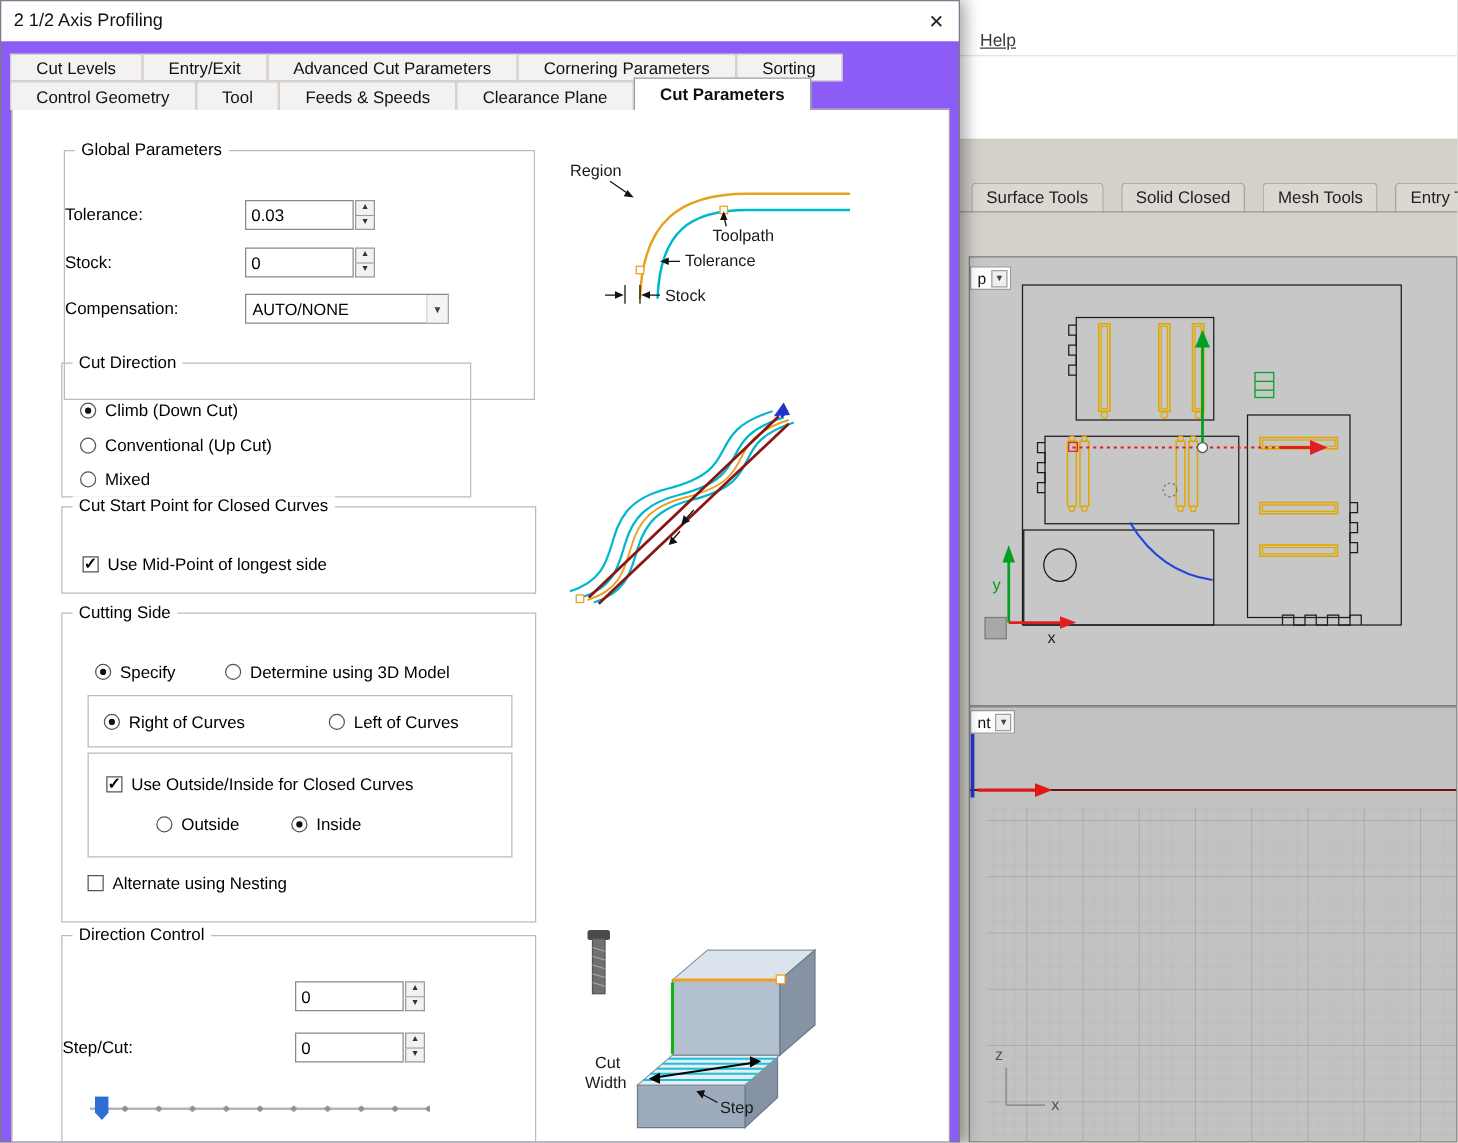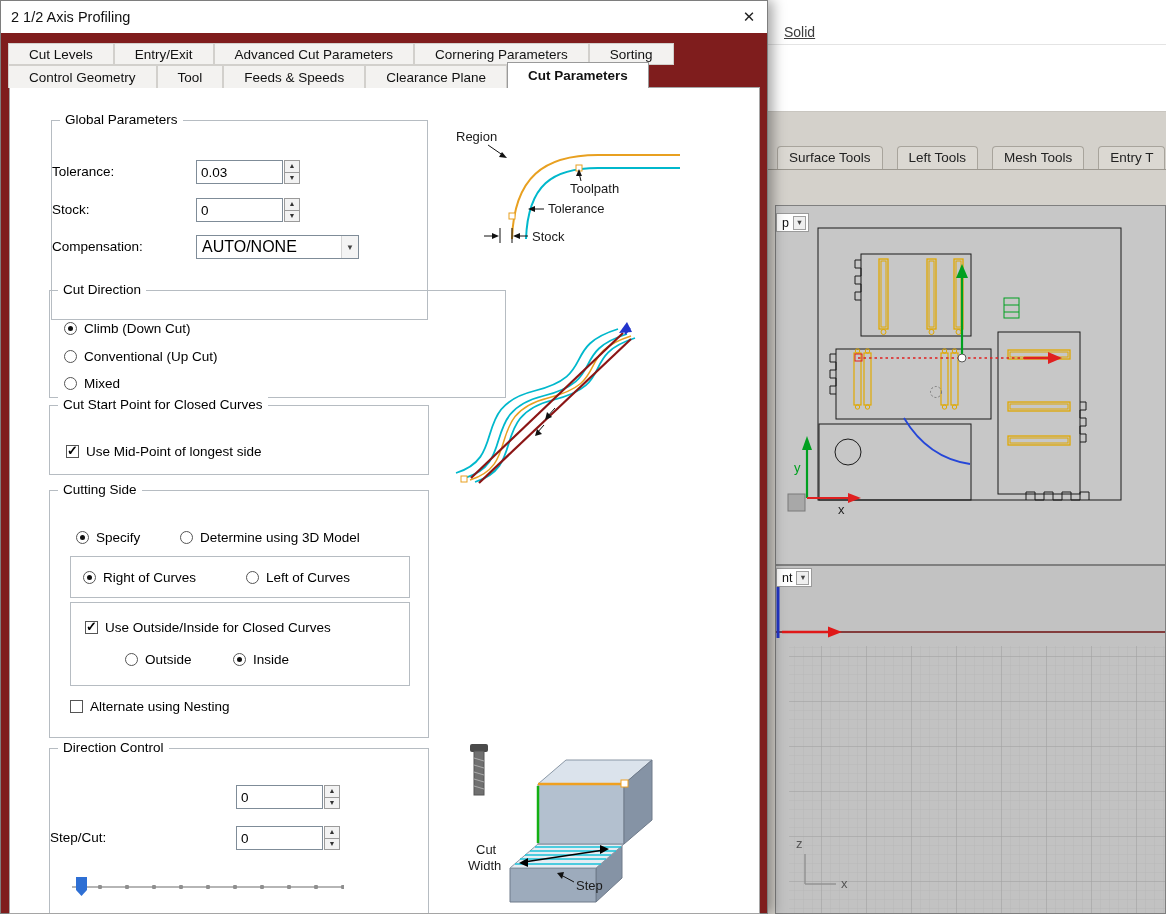--- a/index.html
+++ b/index.html
@@ -14,42 +14,42 @@
   .tool-tabs{position:absolute;left:777px;top:146px;height:24px;display:flex;gap:14px;white-space:nowrap;text-align:right;}
   .rtab{padding:3px 11px 0;font-size:13.5px;color:#222;background:#dbd8d2;border:1px solid #a8a49c;border-bottom:none;border-radius:4px 4px 0 0;}
   .tool-tabs-base{position:absolute;left:768px;top:169px;width:398px;height:1px;background:#9c9890;}
   .viewport{position:absolute;left:775px;width:391px;border:1px solid #7f7f7f;overflow:hidden;}
   .viewport-top{top:205px;height:360px;background:#c7c7c7;}
   .viewport-front{top:565px;height:349px;background:#c2c2c2;}
   .vp-label{position:absolute;left:0;display:flex;align-items:center;height:19px;background:#fff;border:1px solid #9a9a9a;padding:0 2px 0 5px;font-size:12.5px;color:#111;}
   .vp-arrow{width:13px;height:14px;margin-left:4px;border:1px solid #a0a0a0;background:#efefef;font-size:7.5px;color:#444;display:flex;align-items:center;justify-content:center;}
 
   
-  .dialog{position:absolute;left:0;top:0;width:768px;height:914px;background:#7f1d1d;border:1px solid #7e7e7e;box-shadow:5px 0 12px rgba(0,0,0,.35);}
+  .dialog{position:absolute;left:0;top:0;width:768px;height:914px;background:#8b5cf6;border:1px solid #7e7e7e;box-shadow:5px 0 12px rgba(0,0,0,.35);}
   .titlebar{height:32px;background:#fff;display:flex;align-items:center;padding:0 2px 0 10px;}
   .dlg-title{font-size:14.5px;color:#111;}
   .close-btn{margin-left:auto;width:32px;height:100%;display:flex;align-items:center;justify-content:center;font-size:15px;color:#222;}
   .tabs{position:absolute;display:flex;}
   .tabs1{left:7px;top:42px;z-index:2;}
   .tabs2{left:7px;top:64px;z-index:3;}
   .tab{height:23px;line-height:23px;padding:0 20px;font-size:13.5px;background:#f3f2f0;border:1px solid #d2d0cc;border-bottom:none;color:#111;white-space:nowrap;}
   .tabs1 .tab{height:22px;line-height:22px;border-bottom:1px solid #d2d0cc;}
   .tab.active{position:relative;margin-top:-3px;height:26px;line-height:26px;background:#fff;border:1px solid #9a9a9a;border-bottom:none;font-weight:bold;z-index:5;}
   .pane{position:absolute;left:8px;top:86px;width:751px;height:827px;background:#fff;border:1px solid #a5a5a5;overflow:hidden;z-index:1;}
 
   .group,.innerbox{position:absolute;border:1px solid #b6bcc2;}
   .gtitle{position:absolute;top:-9px;left:8px;background:#fff;padding:0 5px;font-size:13.5px;white-space:nowrap;}
   .frow{position:absolute;left:0;right:0;height:24px;}
   .flabel{position:absolute;top:0;line-height:24px;text-align:left;font-size:13.5px;white-space:nowrap;}
   .finput{position:absolute;top:0;height:24px;border:1px solid #7f8c98;font:13.5px "Liberation Sans",sans-serif;padding:0 4px;background:#fff;color:#000;}
   .spinner{position:absolute;top:0;width:16px;height:24px;display:flex;flex-direction:column;}
   .spin{flex:1;border:1px solid #9a9a9a;background:#f2f2f2;font-size:7px;line-height:9px;text-align:center;color:#333;user-select:none;}
   .spin+.spin{border-top:none;}
   .combo{position:absolute;top:0;height:24px;border:1px solid #7f8c98;background:#fff;display:flex;align-items:center;}
-  .combo-value{flex:1;padding-left:5px;font-size:16px;white-space:nowrap;}
+  .combo-value{flex:1;padding-left:5px;font-size:13px;white-space:nowrap;}
   .combo-arrow{width:17px;height:100%;border-left:1px solid #d4d4d4;background:#f4f4f4;font-size:8px;color:#444;display:flex;align-items:center;justify-content:center;}
 
   .opt{position:absolute;display:flex;align-items:center;gap:7px;font-size:13.5px;white-space:nowrap;height:18px;}
   .radio{width:13px;height:13px;border:1px solid #555;border-radius:50%;background:#fff;position:relative;flex:none;}
   .radio.on::after{content:"";position:absolute;left:3px;top:3px;width:5px;height:5px;border-radius:50%;background:#111;}
   .checkbox{width:13px;height:13px;border:1px solid #555;background:#fff;position:relative;flex:none;}
   .checkmark{display:none;position:absolute;left:0;top:-3px;font-size:13px;font-weight:bold;color:#000;}
   .checkbox.on .checkmark{display:block;}
 
   .slider{position:absolute;left:22px;top:128px;width:272px;height:20px;}
@@ -61,25 +61,25 @@
   svg text{font-family:"Liberation Sans",sans-serif;}
 </style>
 </head>
 <body>
 
 <div class="root">
 
   <div class="rhino-base"></div>
   <div class="menu-strip"></div>
   <div class="menu-hline"></div>
-  <span class="menu-item">Solid</span>
+  <span class="menu-item">Help</span>
 
   <div class="tool-tabs">
     <span class="rtab">Surface Tools</span>
-    <span class="rtab">Left Tools</span>
+    <span class="rtab">Solid Closed</span>
     <span class="rtab">Mesh Tools</span>
     <span class="rtab">Entry T</span>
   </div>
   <div class="tool-tabs-base"></div>
 
   <div class="viewport viewport-top">
     <svg width="390" height="360">
 
       <rect x="42" y="22" width="303" height="272" fill="none" stroke="#1b1b1b"></rect>
       <path d="M250,294 v-8 h9 v8 h9 v-8 h9 v8 h9 v-8 h9 v8 h9 v-8 h9 v8" fill="none" stroke="#1b1b1b"></path>
@@ -245,21 +245,21 @@
         <polygon points="80,84 87,81 87,87" fill="#111"></polygon>
         <line x1="52" y1="103" x2="52" y2="118" stroke="#111"></line>
         <line x1="64" y1="103" x2="64" y2="118" stroke="#111"></line>
         <line x1="36" y1="111" x2="47" y2="111" stroke="#111"></line>
         <polygon points="51,111 44,108 44,114" fill="#111"></polygon>
         <line x1="80" y1="111" x2="69" y2="111" stroke="#111"></line>
         <polygon points="65,111 72,108 72,114" fill="#111"></polygon>
         <text x="84" y="116" font-size="13" fill="#1a1a1a">Stock</text>
       </svg>
 
-      <div class="group" style="left:39px;top:202px;width:457px;height:108px">
+      <div class="group" style="left:39px;top:202px;width:328px;height:108px">
         <span class="gtitle">Cut Direction</span>
         <div class="opt" style="left:14px;top:28px">
           <span class="radio on"></span>
           <span>Climb (Down Cut)</span>
         </div>
         <div class="opt" style="left:14px;top:56px">
           <span class="radio"></span>
           <span>Conventional (Up Cut)</span>
         </div>
         <div class="opt" style="left:14px;top:83px">
@@ -303,21 +303,21 @@
         <div class="opt" style="left:130px;top:37px">
           <span class="radio"></span>
           <span>Determine using 3D Model</span>
         </div>
 
         <div class="innerbox" style="left:20px;top:65px;width:340px;height:42px">
           <div class="opt" style="left:12px;top:11px">
             <span class="radio on"></span>
             <span>Right of Curves</span>
           </div>
-          <div class="opt" style="left:175px;top:11px">
+          <div class="opt" style="left:192px;top:11px">
             <span class="radio"></span>
             <span>Left of Curves</span>
           </div>
         </div>
 
         <div class="innerbox" style="left:20px;top:111px;width:340px;height:84px">
           <div class="opt" style="left:14px;top:15px">
             <span class="checkbox on">
                 <span class="checkmark">✓</span>
               </span>

